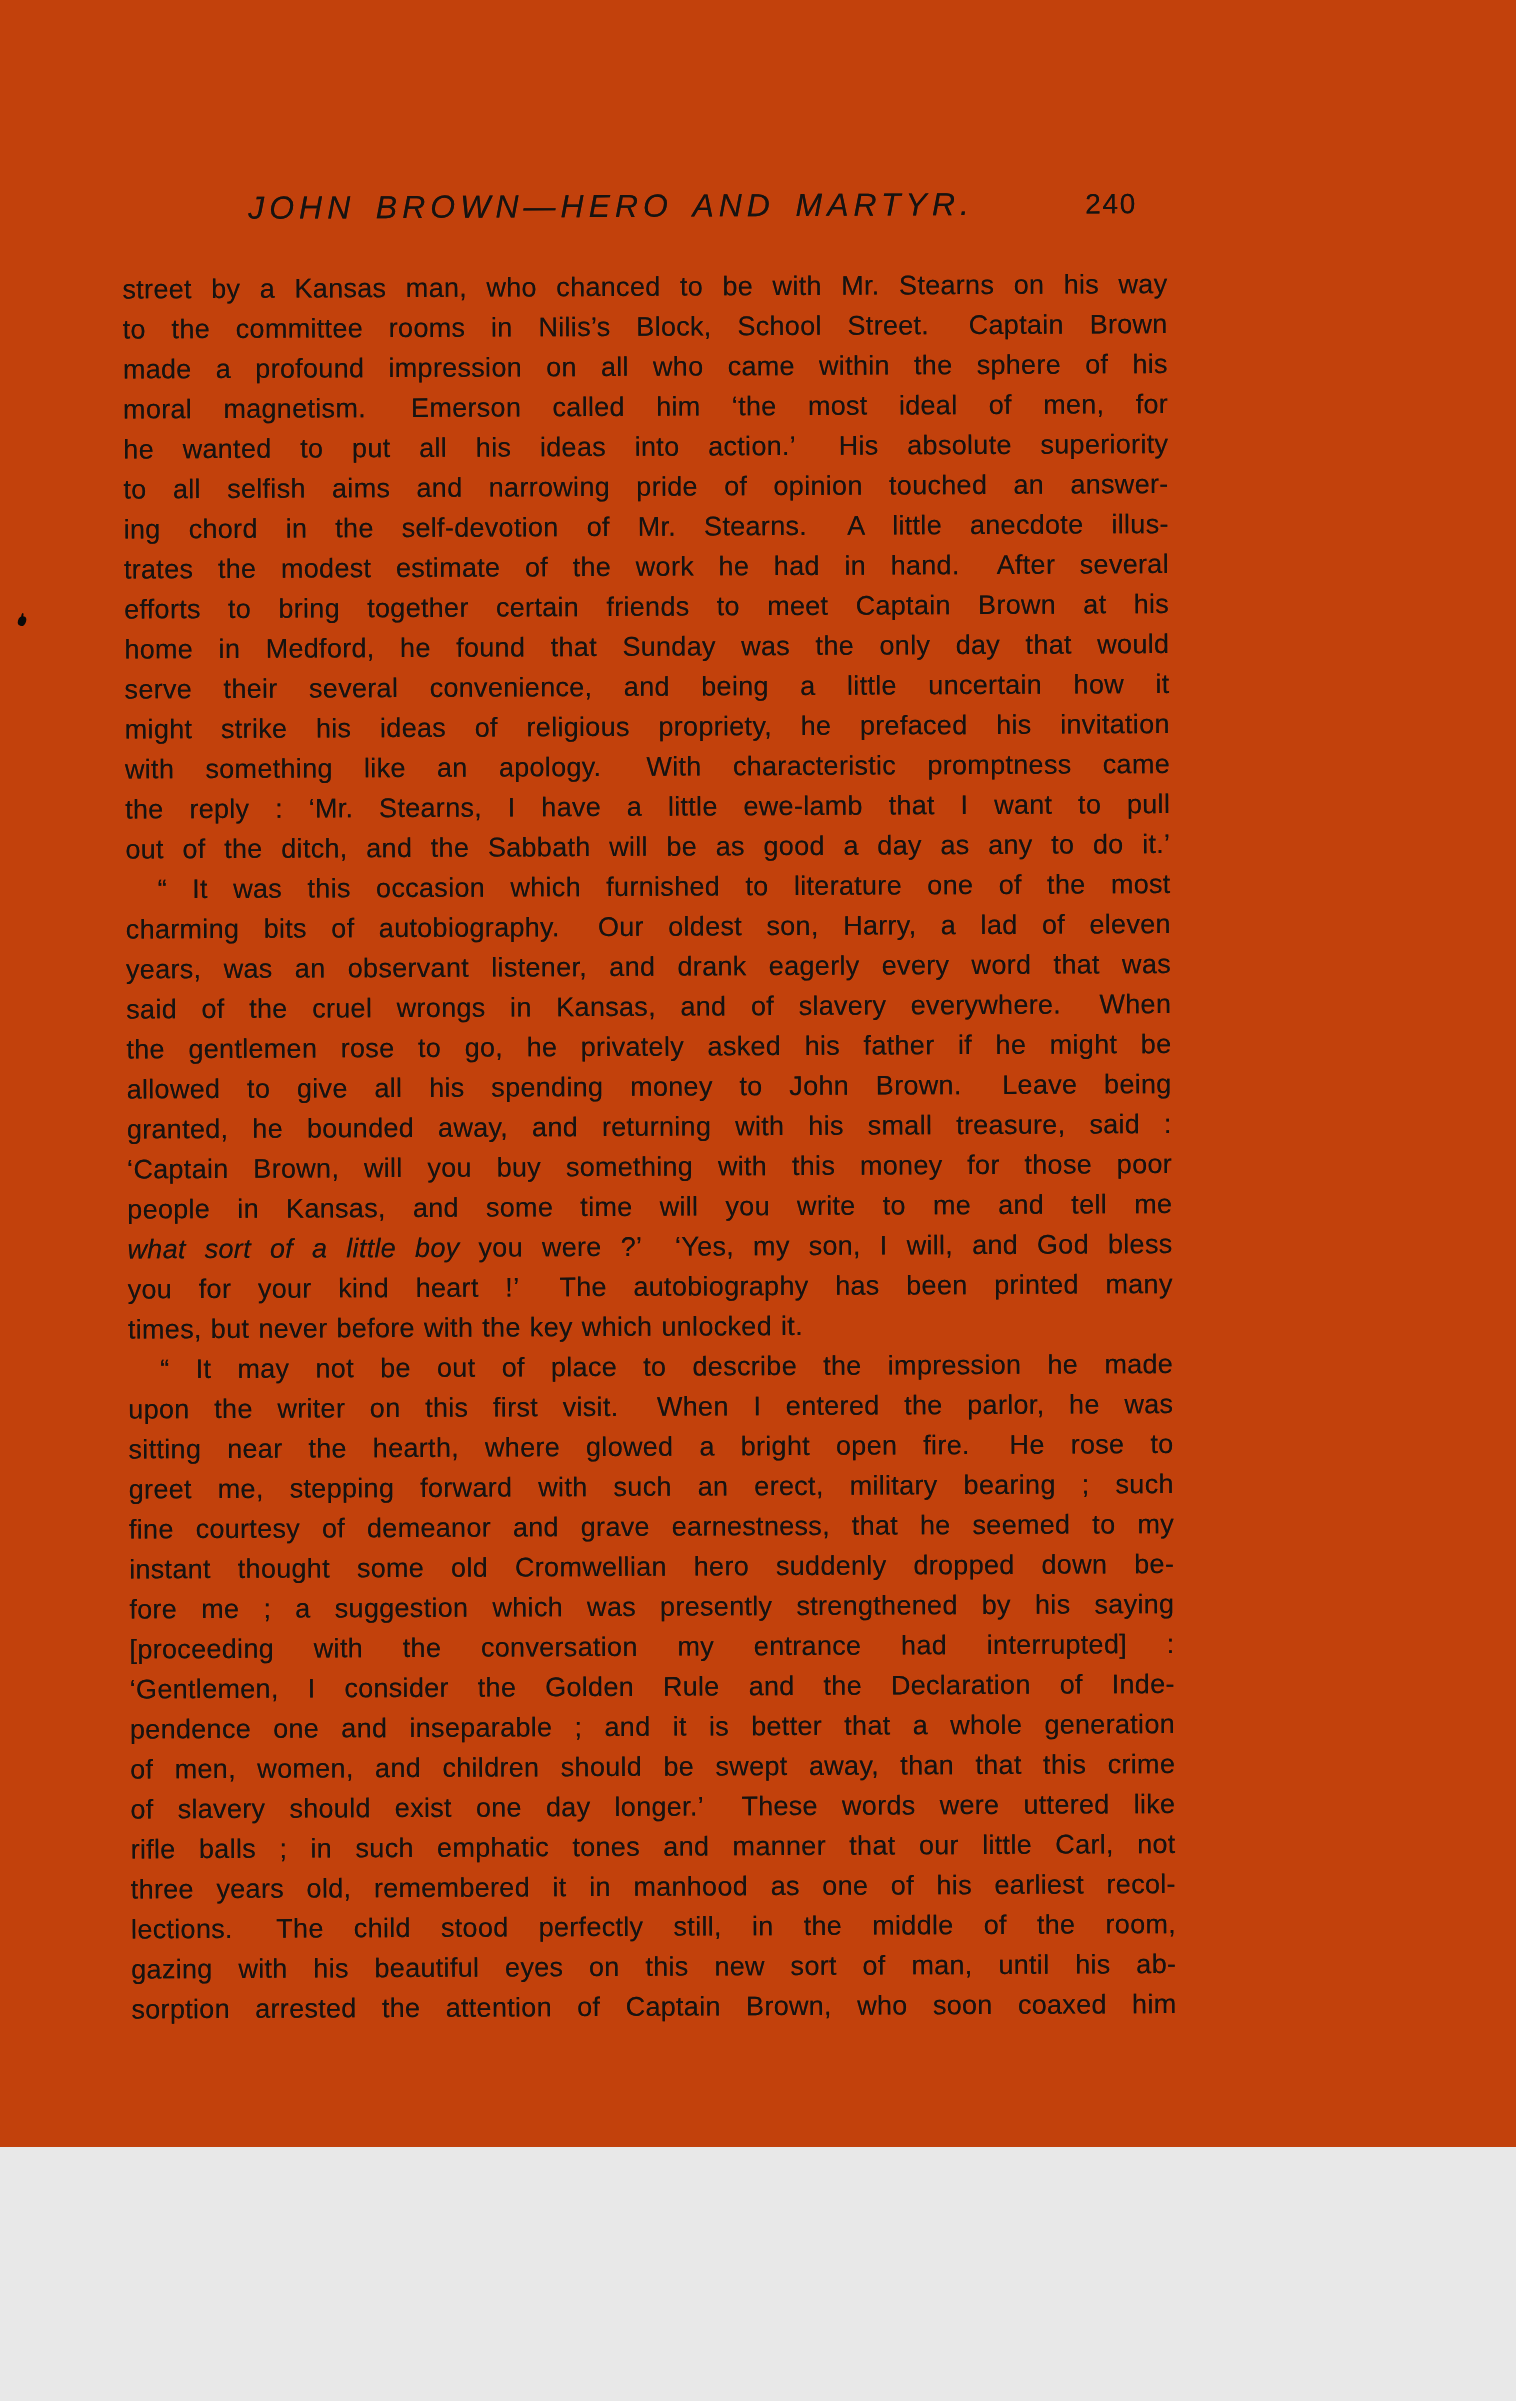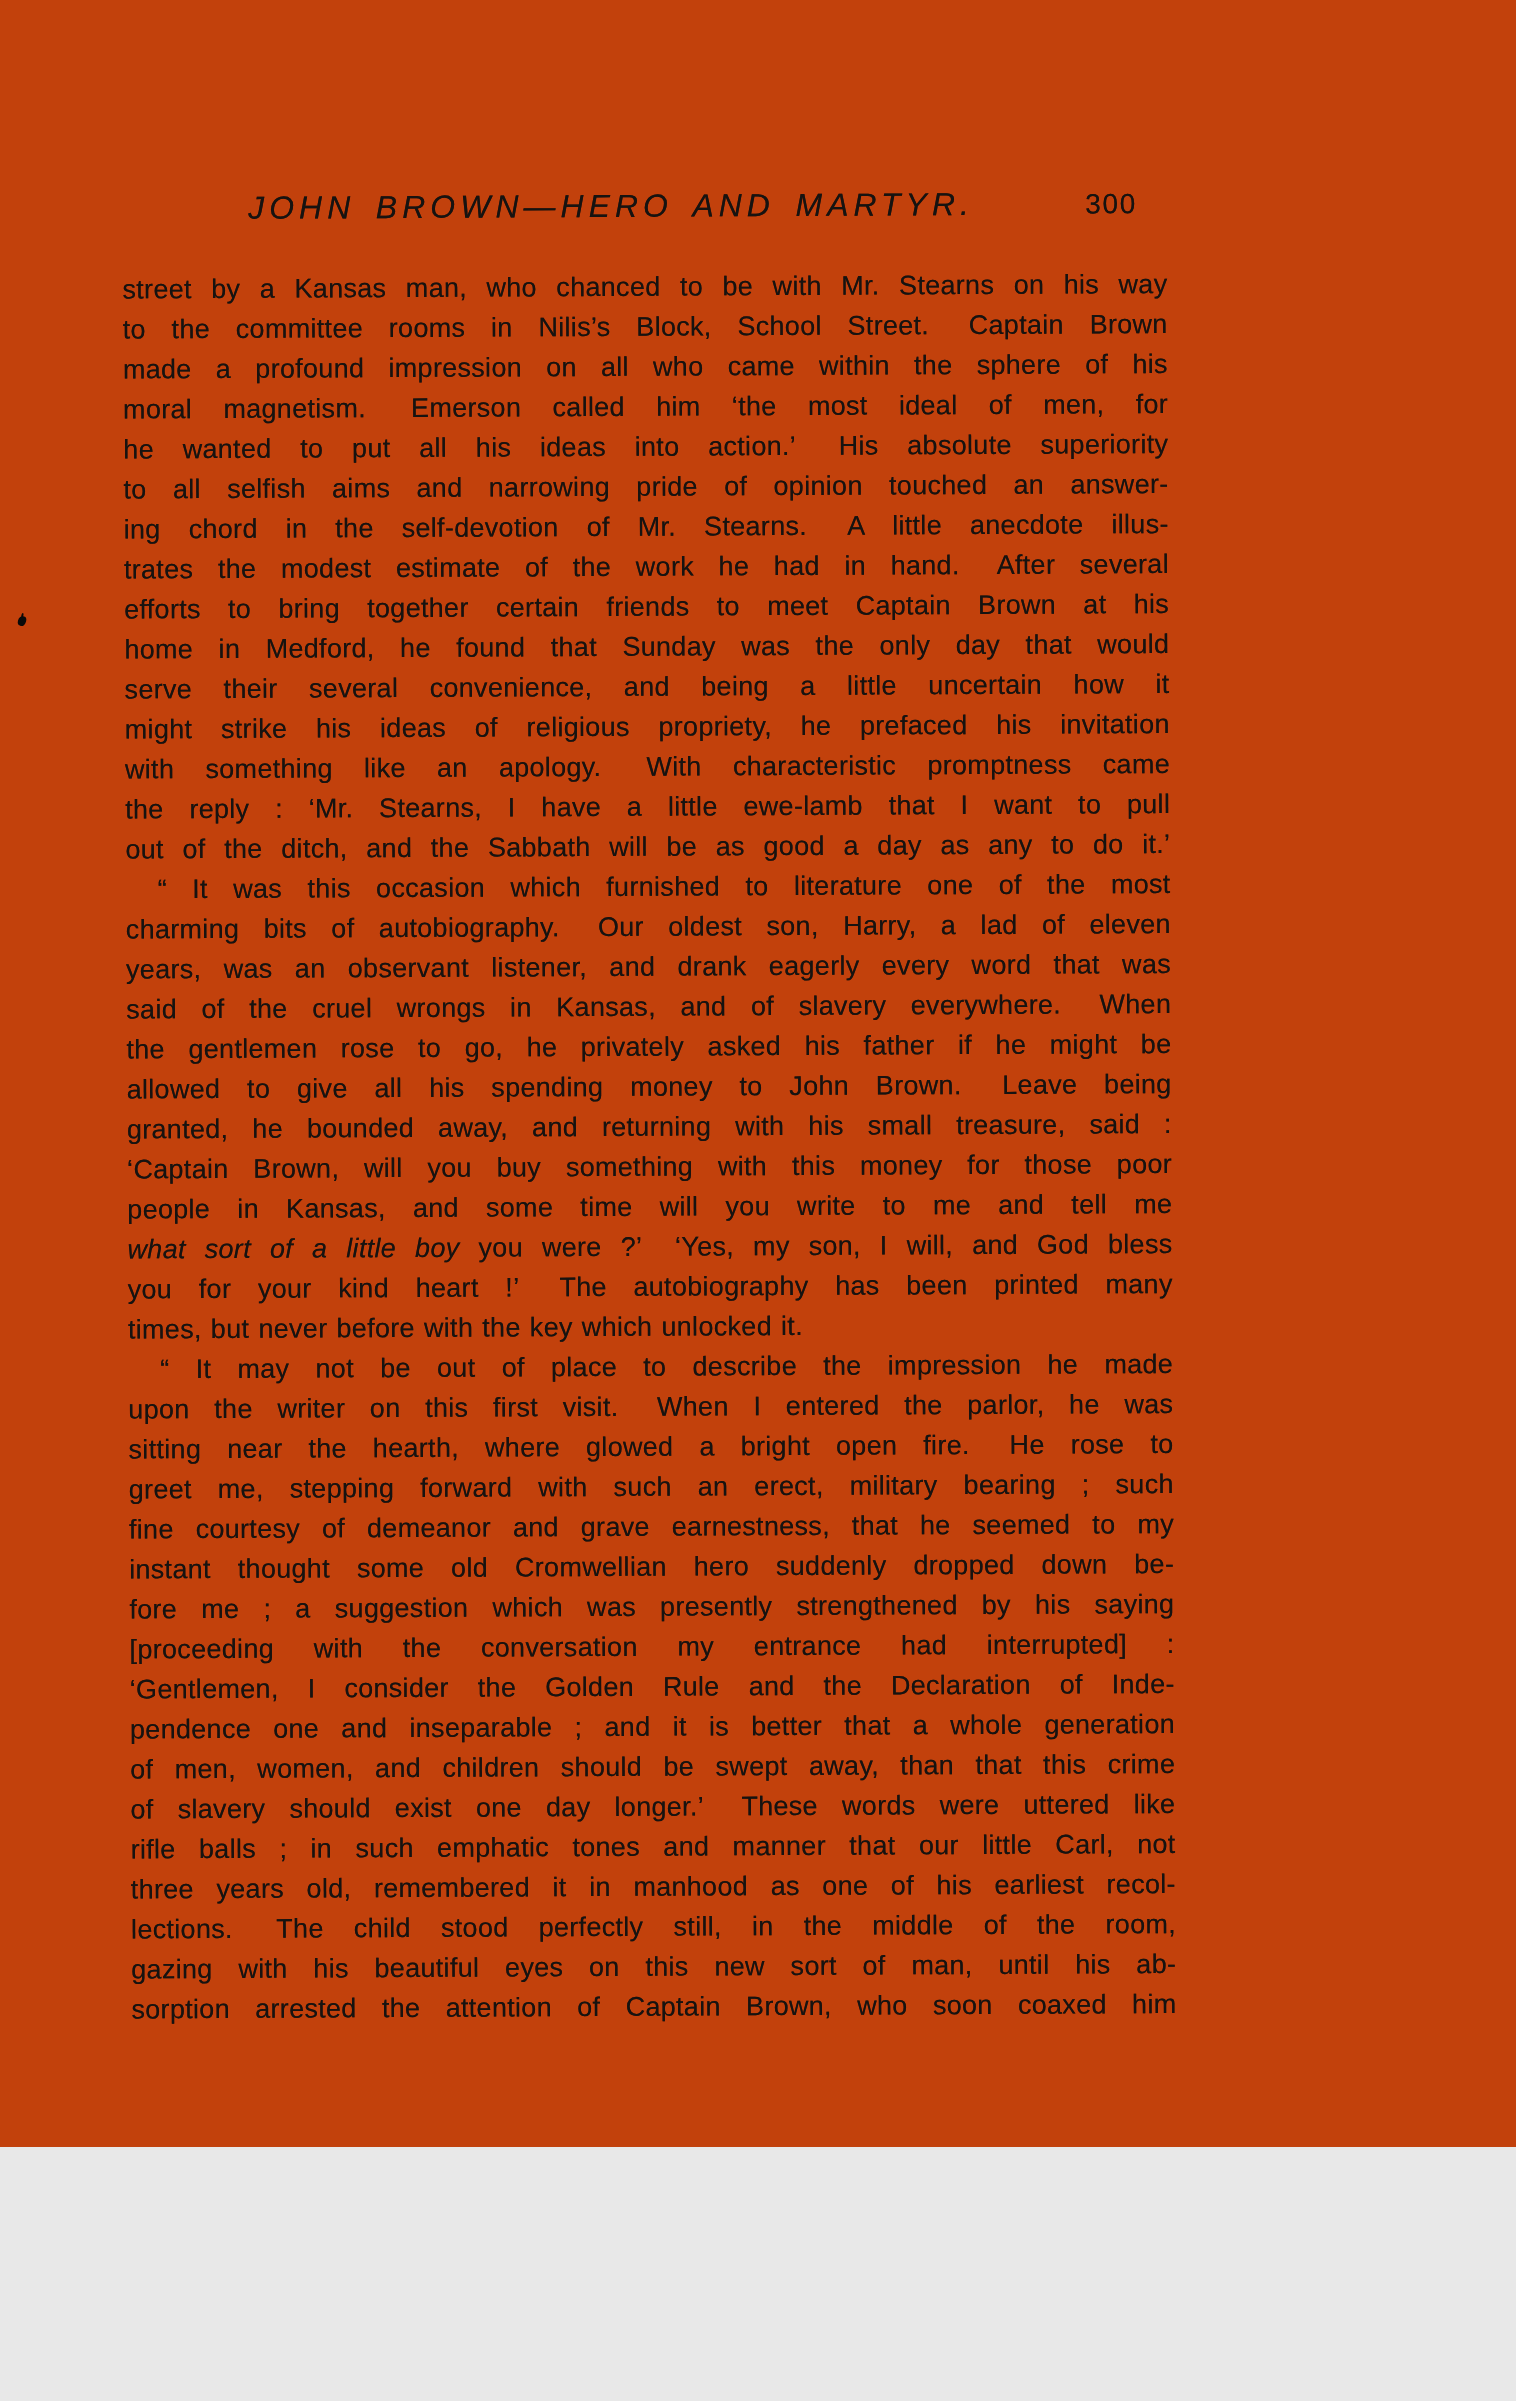--- a/index.html
+++ b/index.html
@@ -93,21 +93,21 @@
   }
 </style>
 </head>
 <body>
 
 <div class="page">
   <div class="ink-speck"></div>
   <div class="scan-tilt">
     <div class="running-head">
       <div class="title">JOHN BROWN—HERO AND MARTYR.</div>
-      <div class="folio">300</div>
+      <div class="folio">240</div>
     </div>
     <div class="body-text">
         <div class="paragraph">
           <div class="line"><span>street by a Kansas man, who chanced to be with Mr. Stearns on his way</span></div>
           <div class="line"><span>to the committee rooms in Nilis’s Block, School Street.  Captain Brown</span></div>
           <div class="line"><span>made a profound impression on all who came within the sphere of his</span></div>
           <div class="line"><span>moral magnetism.  Emerson called him ‘the most ideal of men, for</span></div>
           <div class="line"><span>he wanted to put all his ideas into action.’  His absolute superiority</span></div>
           <div class="line"><span>to all selfish aims and narrowing pride of opinion touched an answer-</span></div>
           <div class="line"><span>ing chord in the self-devotion of Mr. Stearns.  A little anecdote illus-</span></div>

